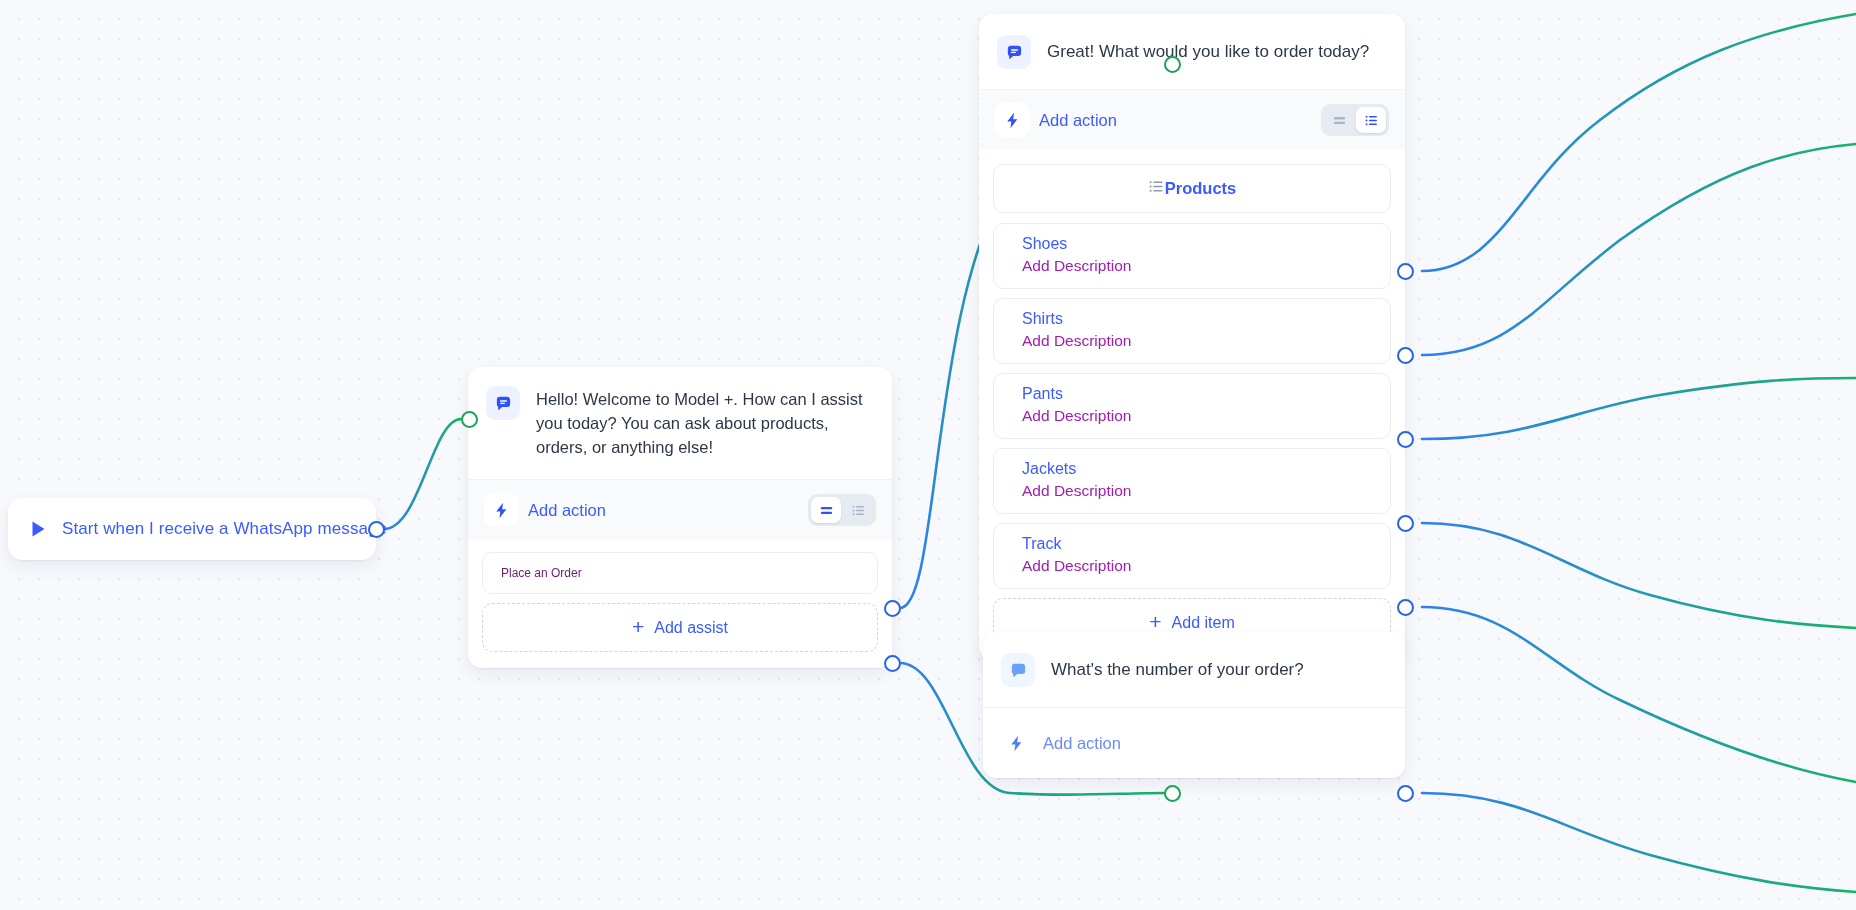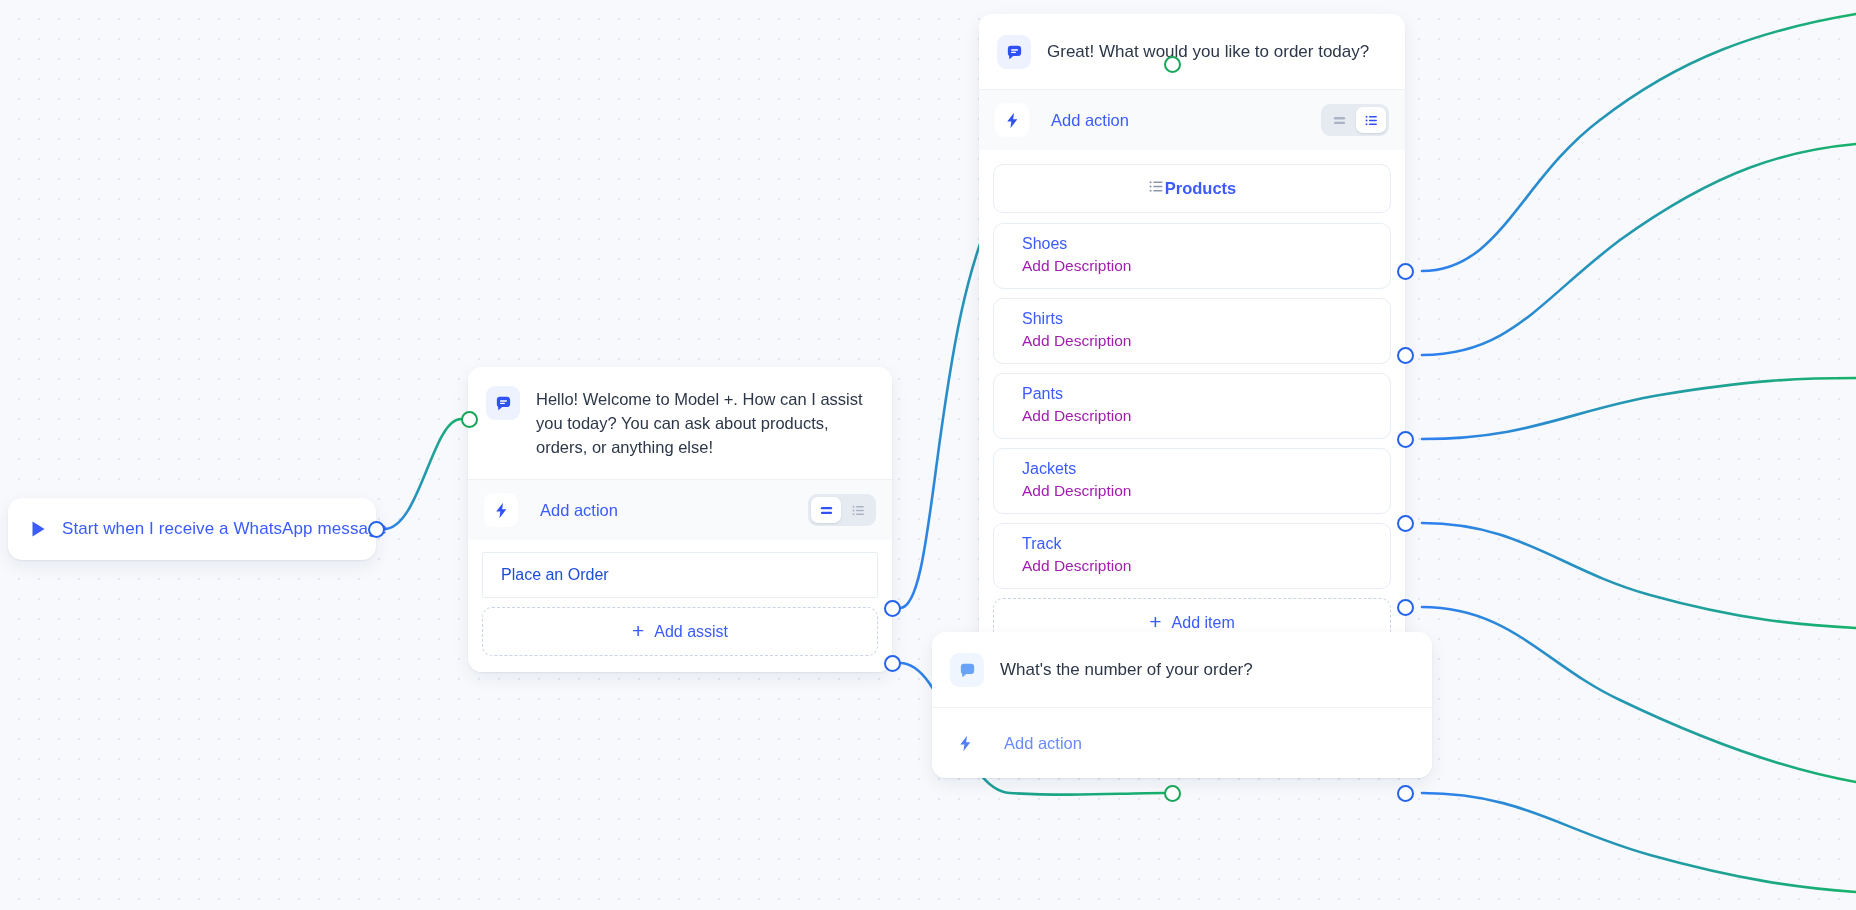--- a/index.html
+++ b/index.html
@@ -75,23 +75,23 @@
     overflow: hidden;
   }
   #order-node {
     left: 979px;
     top: 14px;
     width: 426px;
     border-radius: 14px;
     overflow: hidden;
   }
   #track-node {
-    left: 932px;
+    left: 983px;
     top: 632px;
-    width: 500px;
+    width: 422px;
     border-radius: 14px;
     overflow: hidden;
   }
 
   .node-header {
     display: flex;
     align-items: flex-start;
     gap: 16px;
     padding: 18px 20px 20px 18px;
     background: #ffffff;
@@ -113,21 +113,21 @@
     line-height: 24px;
     color: #2d3748;
     padding-top: 2px;
   }
   .node-text.single { padding-top: 0; font-size: 17px; }
 
   
   .action-row {
     display: flex;
     align-items: center;
-    gap: 22px;
+    gap: 10px;
     padding: 13px 16px 13px 16px;
     background: #f8fafc;
     border-top: 1px solid #eef1f6;
     position: relative;
     justify-content: center;
   }
   .action-row.plain { background: #ffffff; border-top: 1px solid #eef1f6; padding: 18px 16px; }
 
   .bolt-wrap {
     width: 34px; height: 34px;
@@ -169,25 +169,25 @@
   
   .node-body {
     padding: 12px 14px 16px 14px;
     background: #ffffff;
     display: flex;
     flex-direction: column;
     gap: 9px;
   }
   .opt-btn {
     border: 1px solid #e8ecf3;
-    border-radius: 2px;
+    border-radius: 10px;
     background: #ffffff;
     padding: 13px 18px;
-    font-size: 16px;
-    color: #1d4ed8;
+    font-size: 12px;
+    color: #701a75;
     text-align: left;
     cursor: pointer;
     font-family: inherit;
   }
   .add-btn {
     border: 1.5px dashed #ccd4e3;
     border-radius: 10px;
     background: #ffffff;
     padding: 13px 18px;
     font-size: 16px;

